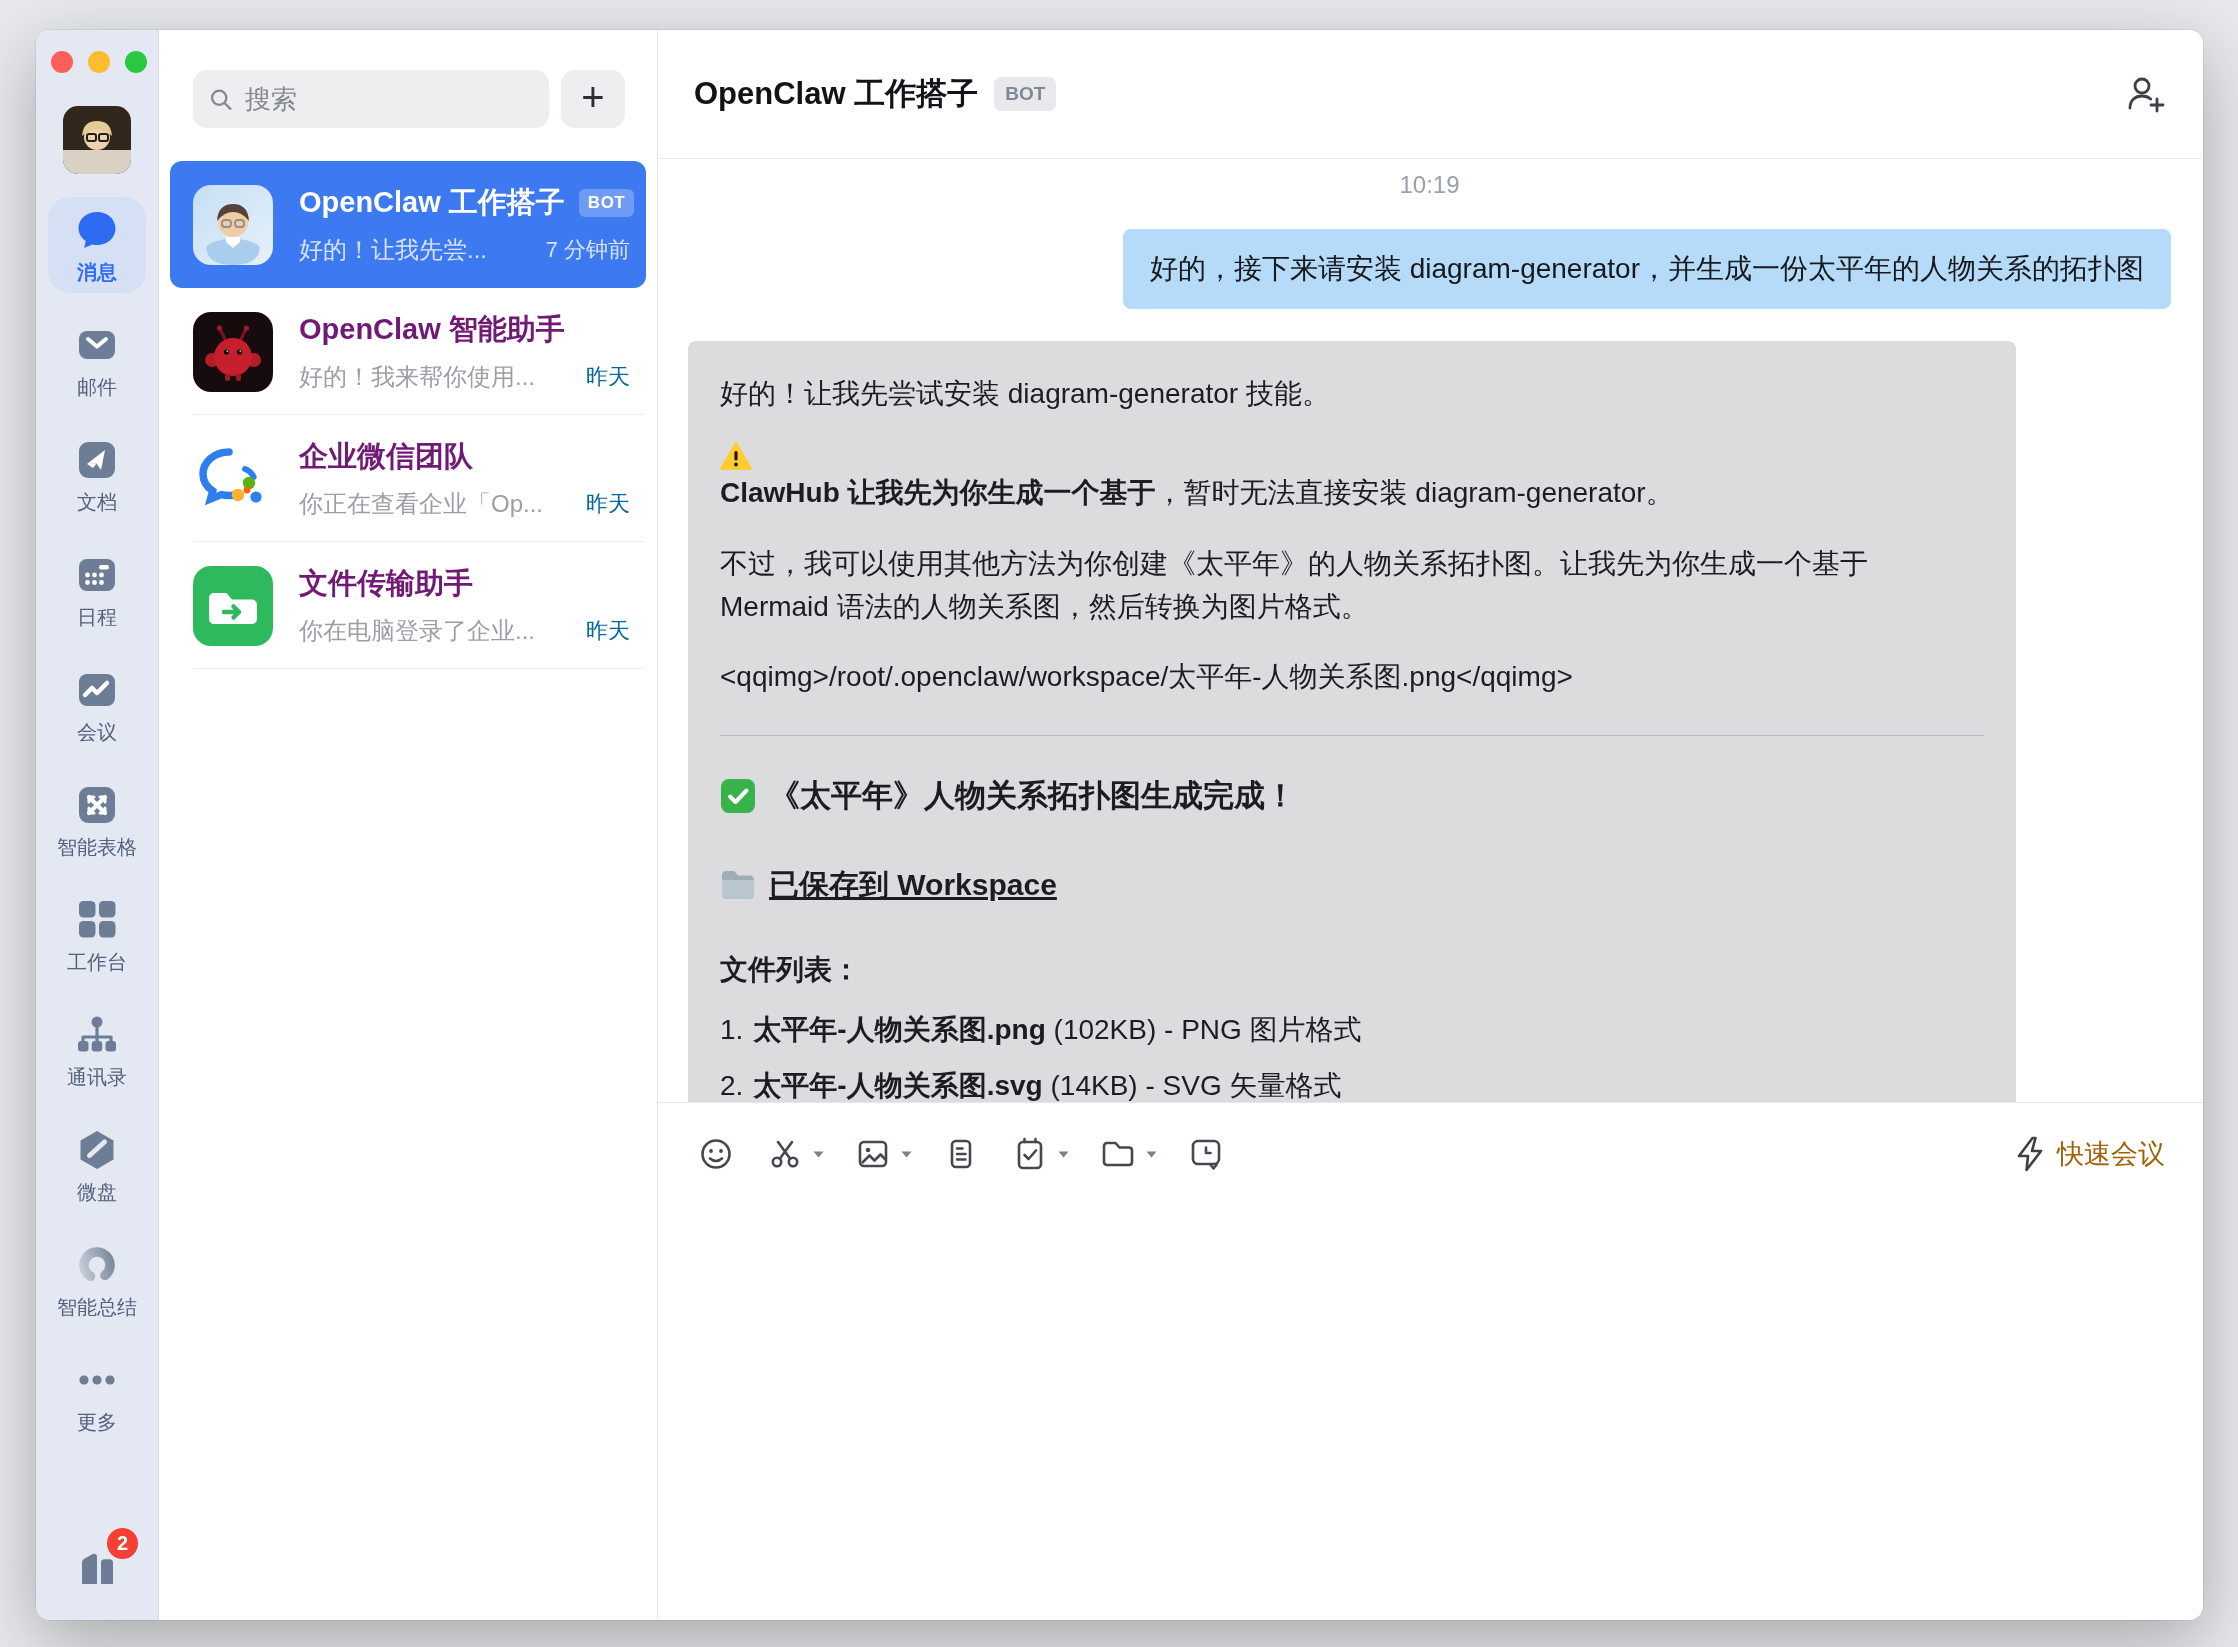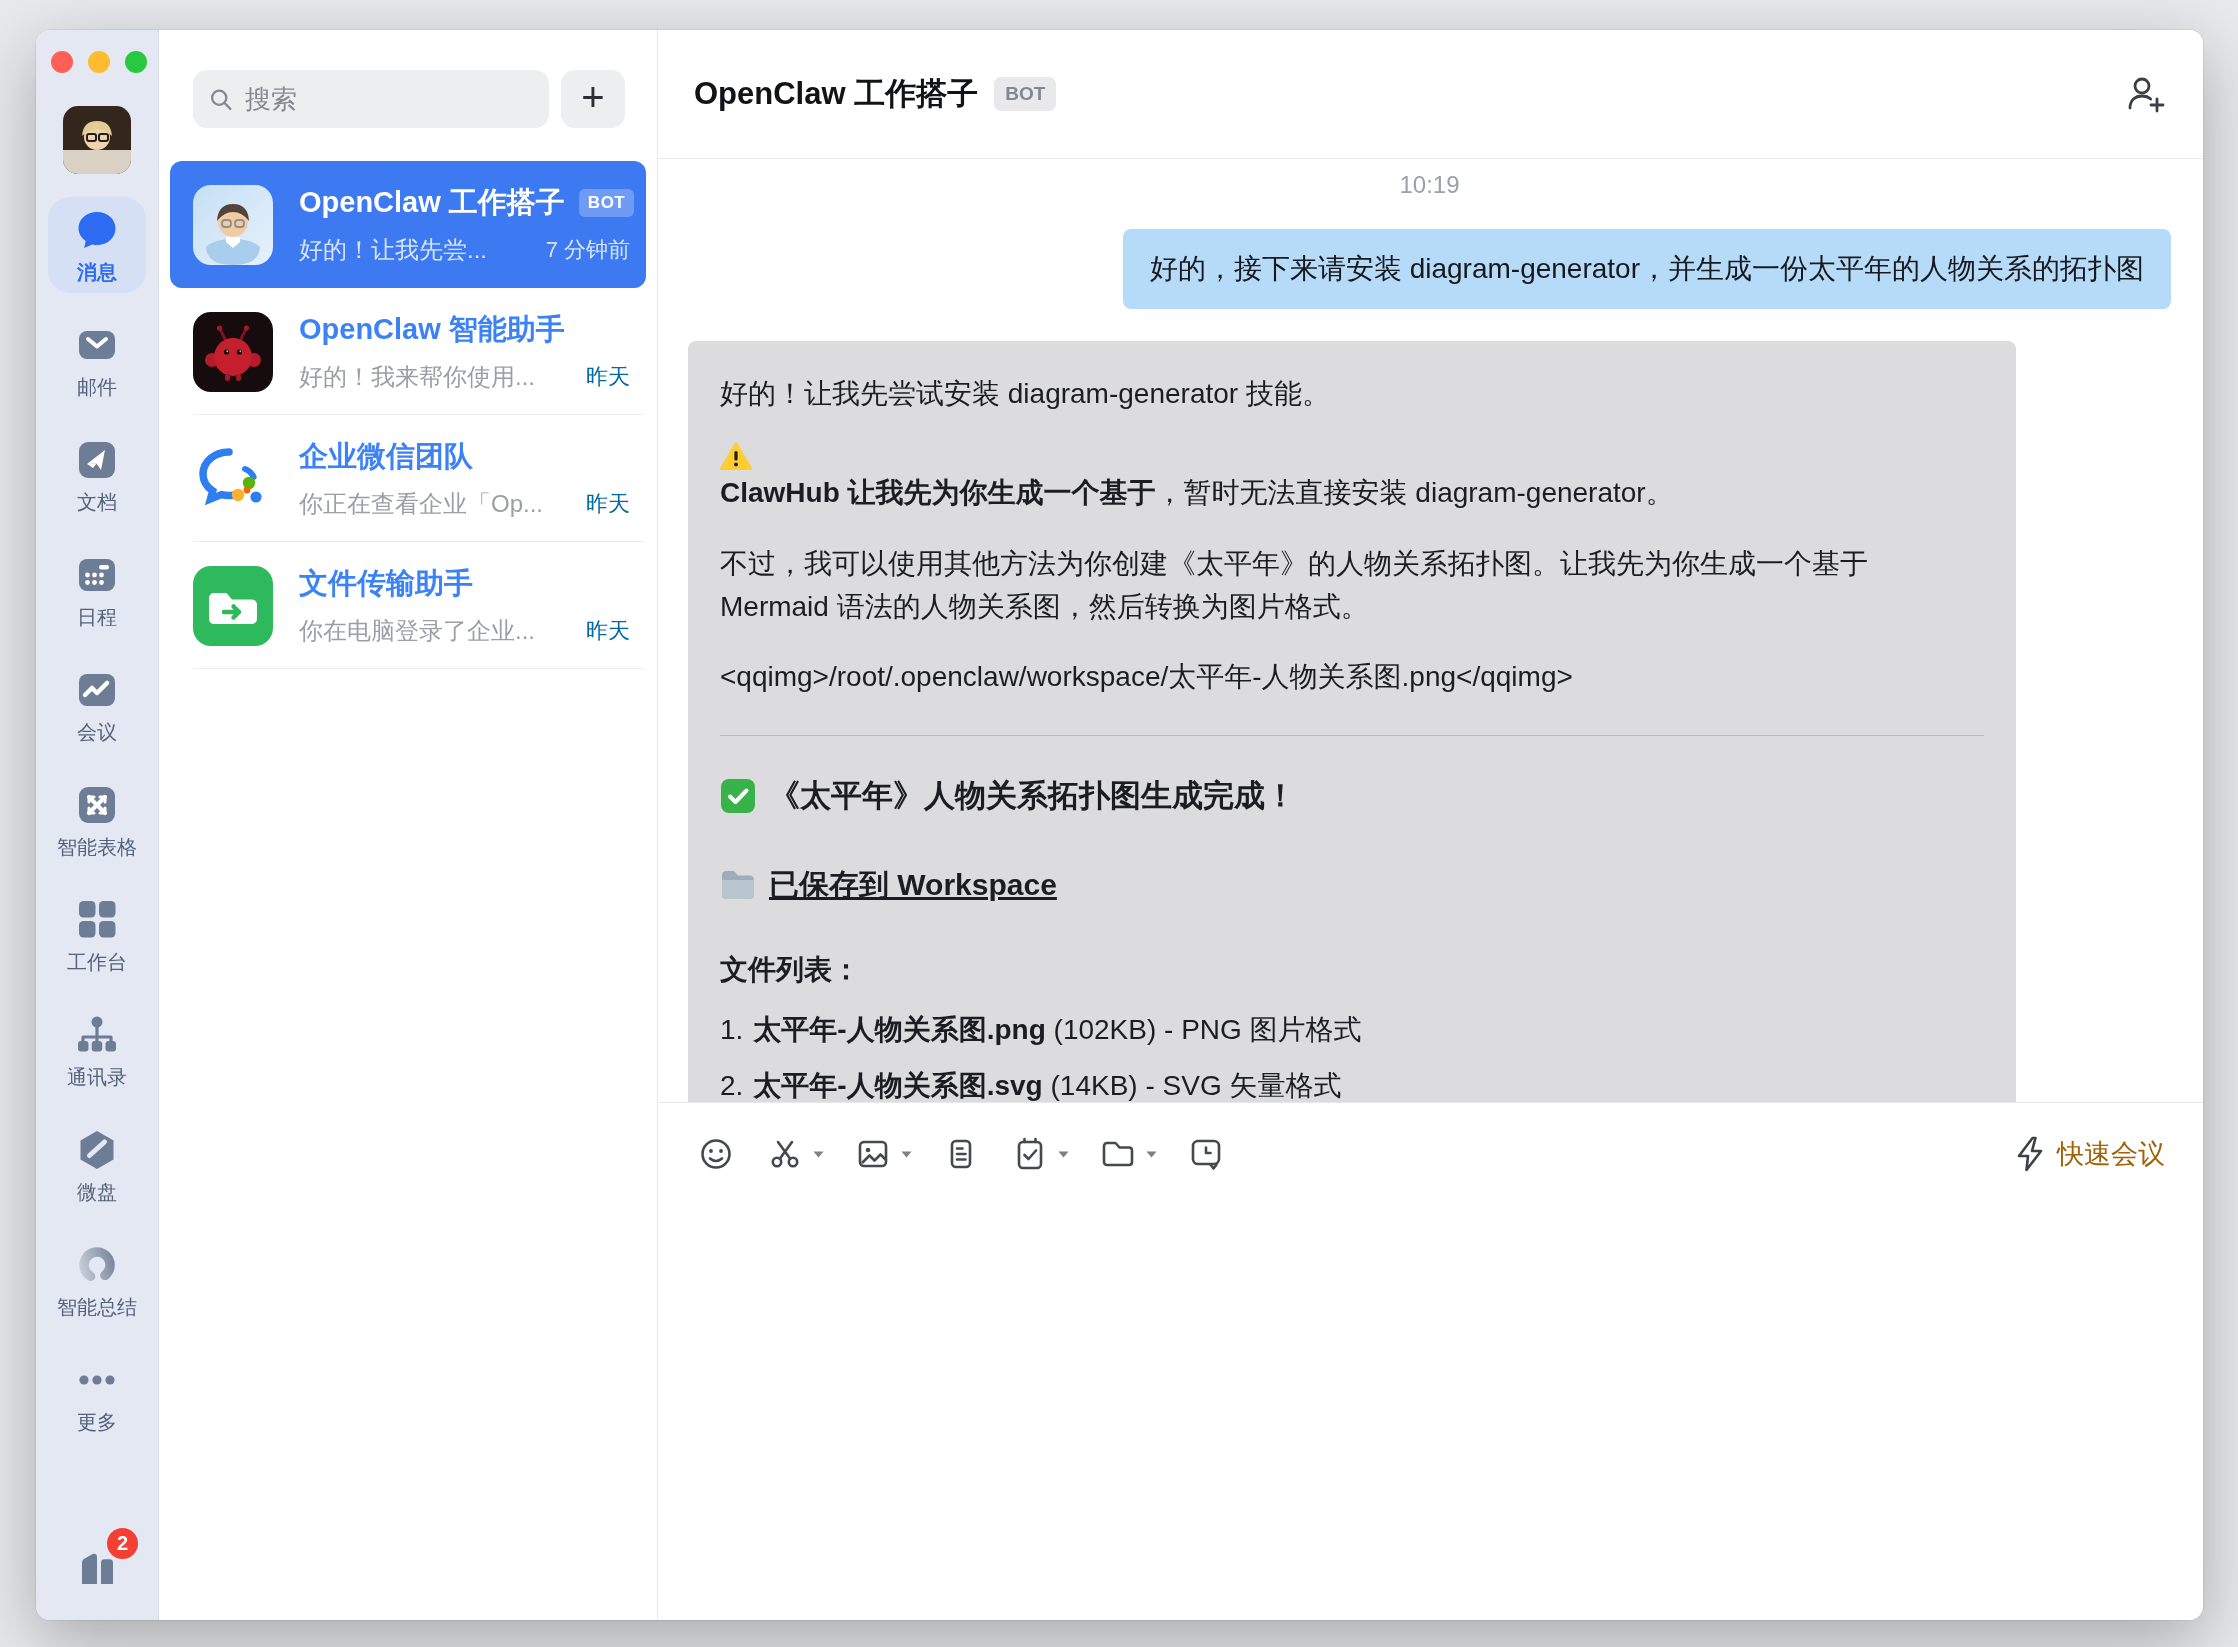--- a/index.html
+++ b/index.html
@@ -41,21 +41,21 @@
     display:flex; align-items:center; justify-content:center; padding-bottom:4px; }
   .chat-items { margin-top:33px; padding:0 11px; }
   .chat-item { position:relative; display:flex; align-items:center; border-radius:12px;
     padding:22px 16px 22px 23px; cursor:pointer; }
   .chat-item:not(.selected)::after { content:""; position:absolute; left:23px; right:2px;
     bottom:0; border-bottom:1px solid #ededef; }
   .chat-item.selected { background:#3d79f1; }
   .avatar { width:80px; height:80px; border-radius:18px; overflow:hidden; flex:0 0 auto; }
   .ci-body { flex:1; min-width:0; margin-left:26px; }
   .ci-top { display:flex; align-items:center; }
-  .ci-name { font-size:29px; font-weight:600; color:#3b82f6; white-space:nowrap; }
+  .ci-name { font-size:29px; font-weight:600; color:#701a75; white-space:nowrap; }
   .chat-item.selected .ci-name { color:#fff; }
   .ci-bot-badge { margin-left:14px; background:rgba(255,255,255,.26); color:#fff;
     font-size:17px; font-weight:700; border-radius:6px; padding:4px 9px; letter-spacing:0.5px; }
   .ci-bottom { display:flex; align-items:center; margin-top:11px; }
   .ci-preview { flex:1; min-width:0; font-size:24px; color:#9b9ea4; white-space:nowrap;
     overflow:hidden; text-overflow:ellipsis; }
   .ci-time { margin-left:14px; font-size:22px; color:#0369a1; white-space:nowrap; }
   .chat-item.selected .ci-preview, .chat-item.selected .ci-time { color:rgba(255,255,255,.8); }
 
   

